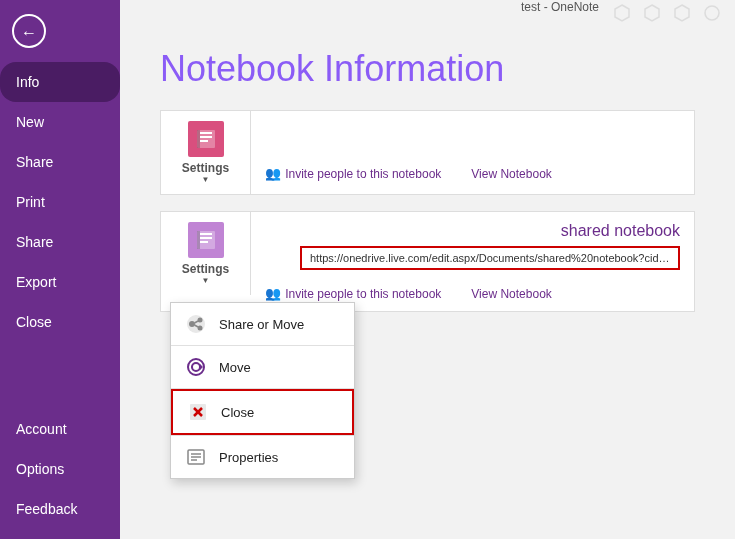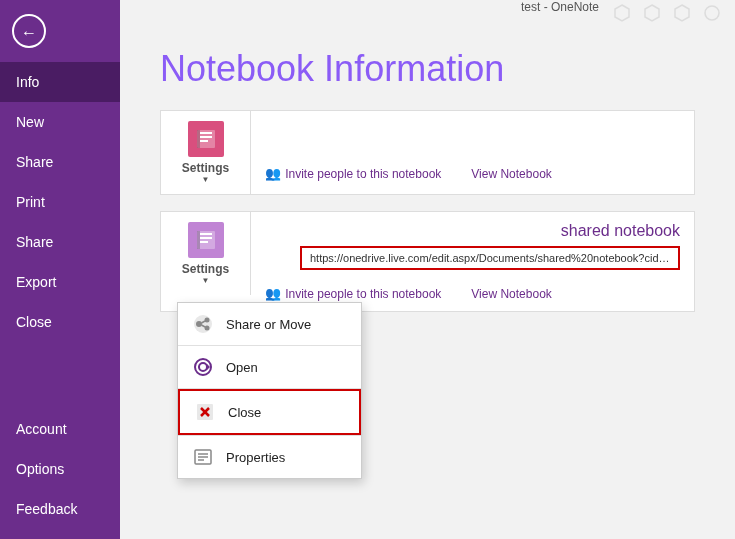--- a/index.html
+++ b/index.html
@@ -35,20 +35,21 @@
       justify-content: center;
       font-size: 16px;
       color: white;
     }
     .sidebar-item {
       padding: 12px 16px;
       color: white;
       font-size: 14px;
       cursor: pointer;
       font-weight: 400;
+      border-radius: 16px;
     }
     .sidebar-item.active { background: #4a1c63; }
     .sidebar-spacer { flex: 1; }
     .sidebar-bottom { padding-bottom: 10px; }
 
     
     .main {
       flex: 1;
       background: #f2f2f2;
       height: 539px;
@@ -361,21 +362,21 @@
           <a href="#">
             <span style="font-size:13px;">👥</span>
             <span>Invite people to this notebook</span>
           </a>
           <a href="#">
             <span>View Notebook</span>
           </a>
         </div>
       </div>
 
-      <div class="context-menu" style="top:90px; left:16px;">
+      <div class="context-menu" style="top:90px; left:9px;">
 
         <div class="context-menu-item">
           <div class="menu-icon">
             <svg width="20" height="20" viewBox="0 0 20 20">
               <circle cx="10" cy="10" r="9" fill="#e8e8e8"></circle>
               <circle cx="6" cy="10" r="3" fill="#888"></circle>
               <circle cx="14" cy="6" r="2.5" fill="#888"></circle>
               <circle cx="14" cy="14" r="2.5" fill="#888"></circle>
               <line x1="8.5" y1="9" x2="12" y2="7" stroke="#888" stroke-width="1.5"></line>
               <line x1="8.5" y1="11" x2="12" y2="13" stroke="#888" stroke-width="1.5"></line>
@@ -388,21 +389,21 @@
 
         <div class="context-menu-item">
           <div class="menu-icon">
             <svg width="20" height="20" viewBox="0 0 20 20">
               <circle cx="10" cy="10" r="8" fill="none" stroke="#6b2d8b" stroke-width="2"></circle>
               <path d="M6,10 A4,4 0 0,1 14,10" fill="none" stroke="#6b2d8b" stroke-width="2" stroke-linecap="round"></path>
               <path d="M14,10 A4,4 0 0,1 6,10" fill="none" stroke="#6b2d8b" stroke-width="2" stroke-linecap="round"></path>
               <polygon points="14,7 17,10 14,13" fill="#6b2d8b"></polygon>
             </svg>
           </div>
-          <span>Open</span>
+          <span>Move</span>
         </div>
 
         <div class="menu-divider"></div>
 
         <div class="context-menu-item highlighted">
           <div class="menu-icon">
             <svg width="20" height="20" viewBox="0 0 20 20">
               <rect x="2" y="2" width="16" height="16" rx="1" fill="#e8e8e8"></rect>
               <line x1="6" y1="6" x2="14" y2="14" stroke="#c00" stroke-width="2.5"></line>
               <line x1="14" y1="6" x2="6" y2="14" stroke="#c00" stroke-width="2.5"></line>

